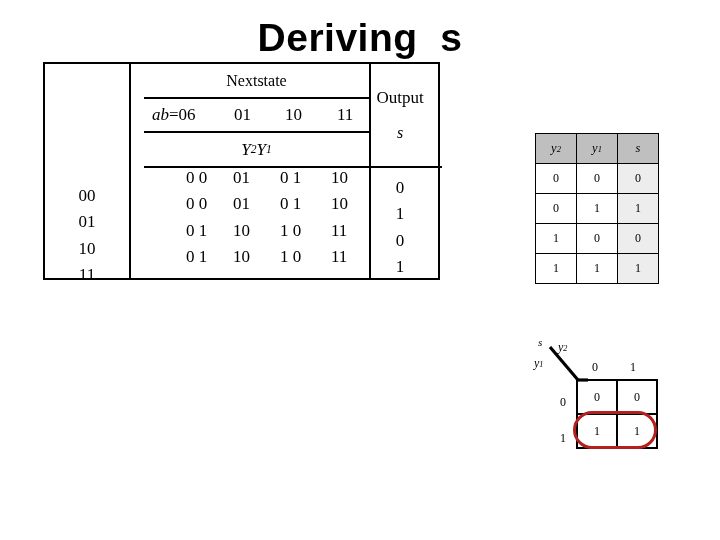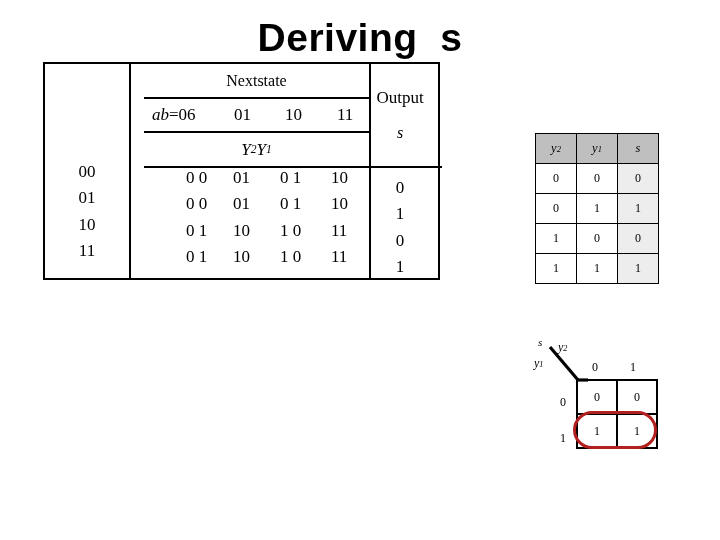--- a/index.html
+++ b/index.html
@@ -84,21 +84,21 @@
     font-size: 17px;
     margin-top: 2px;
   }
   .var-line sub, .sub {
     font-size: 0.68em;
     font-style: italic;
   }
 
   .present-body {
     position: absolute;
-    left: 0; top: 88px;
+    left: 0; top: 112px;
     width: 100%; bottom: 0;
     display: flex;
     flex-direction: column;
     align-items: center;
     justify-content: flex-start;
     padding-top: 7px;
     box-sizing: border-box;
   }
   .present-body .cellrow {
     font-size: 17px;

